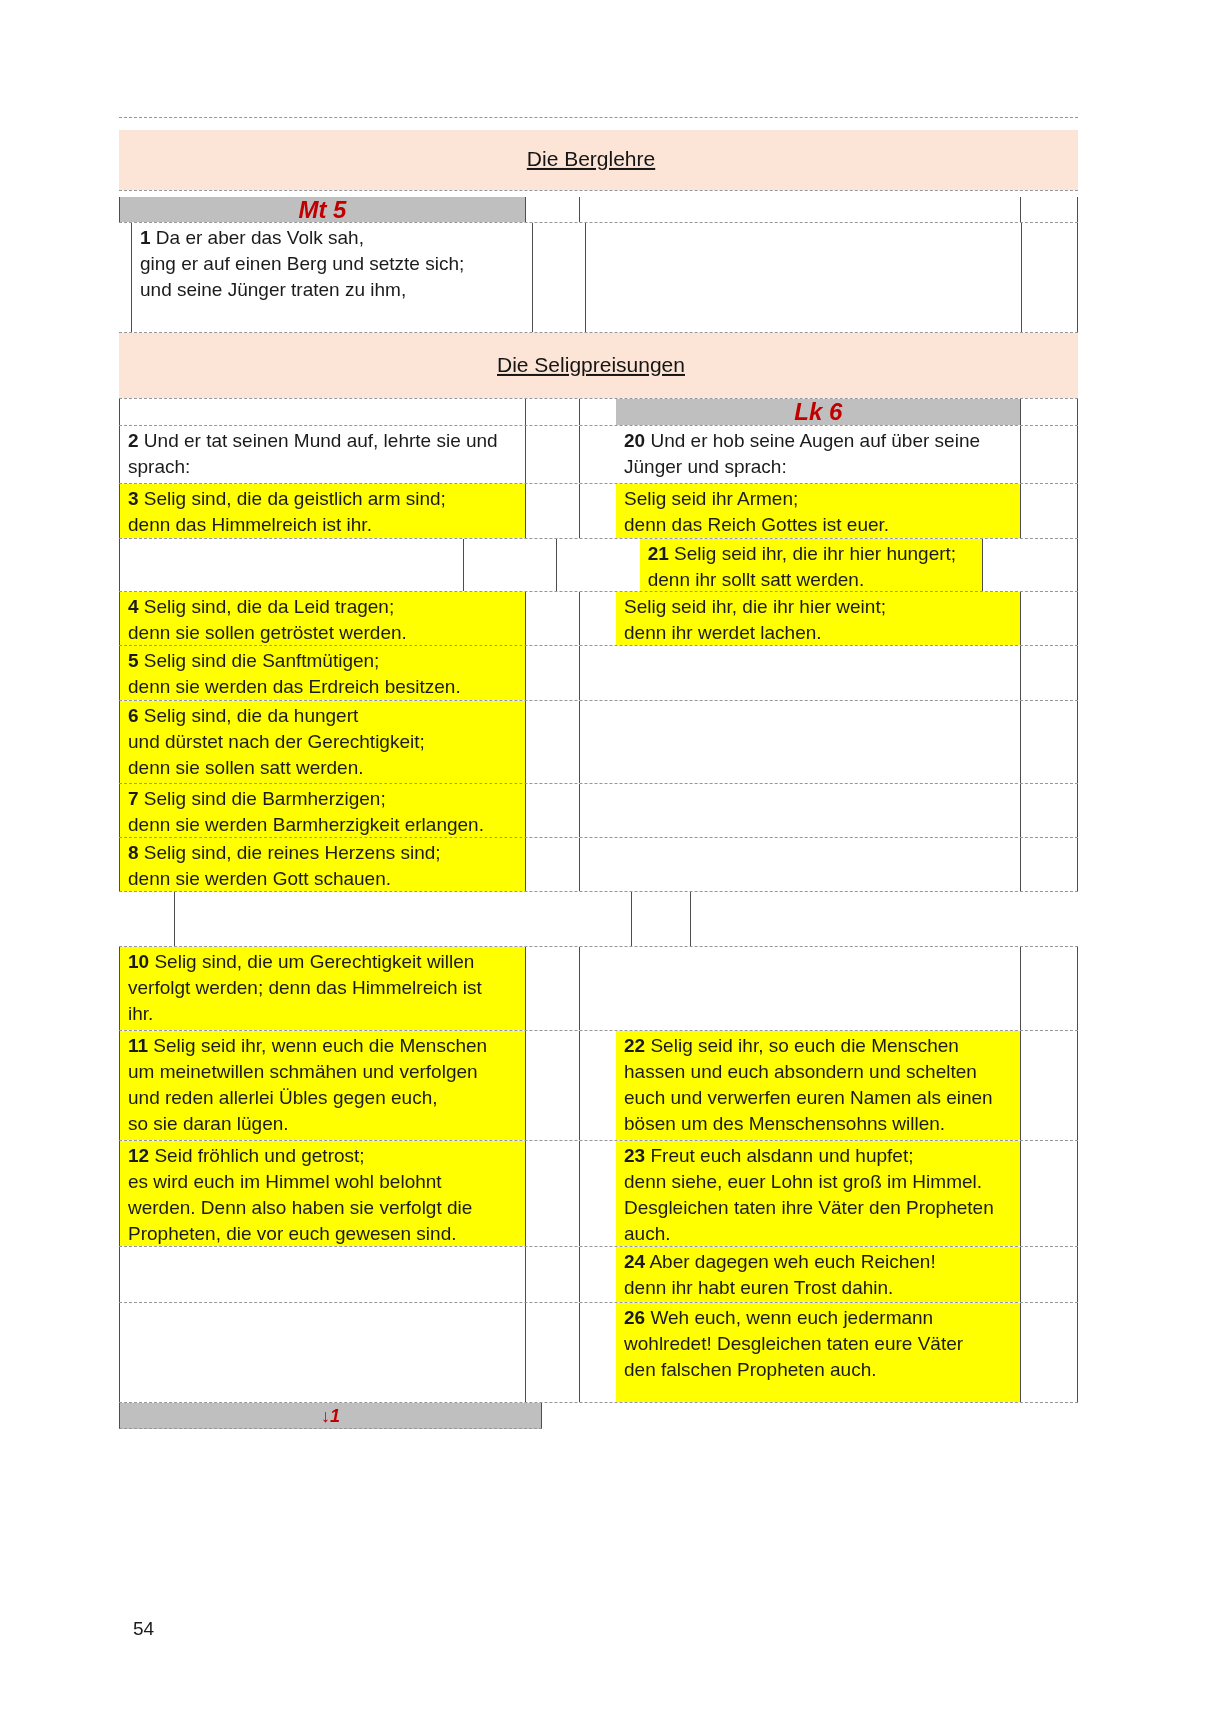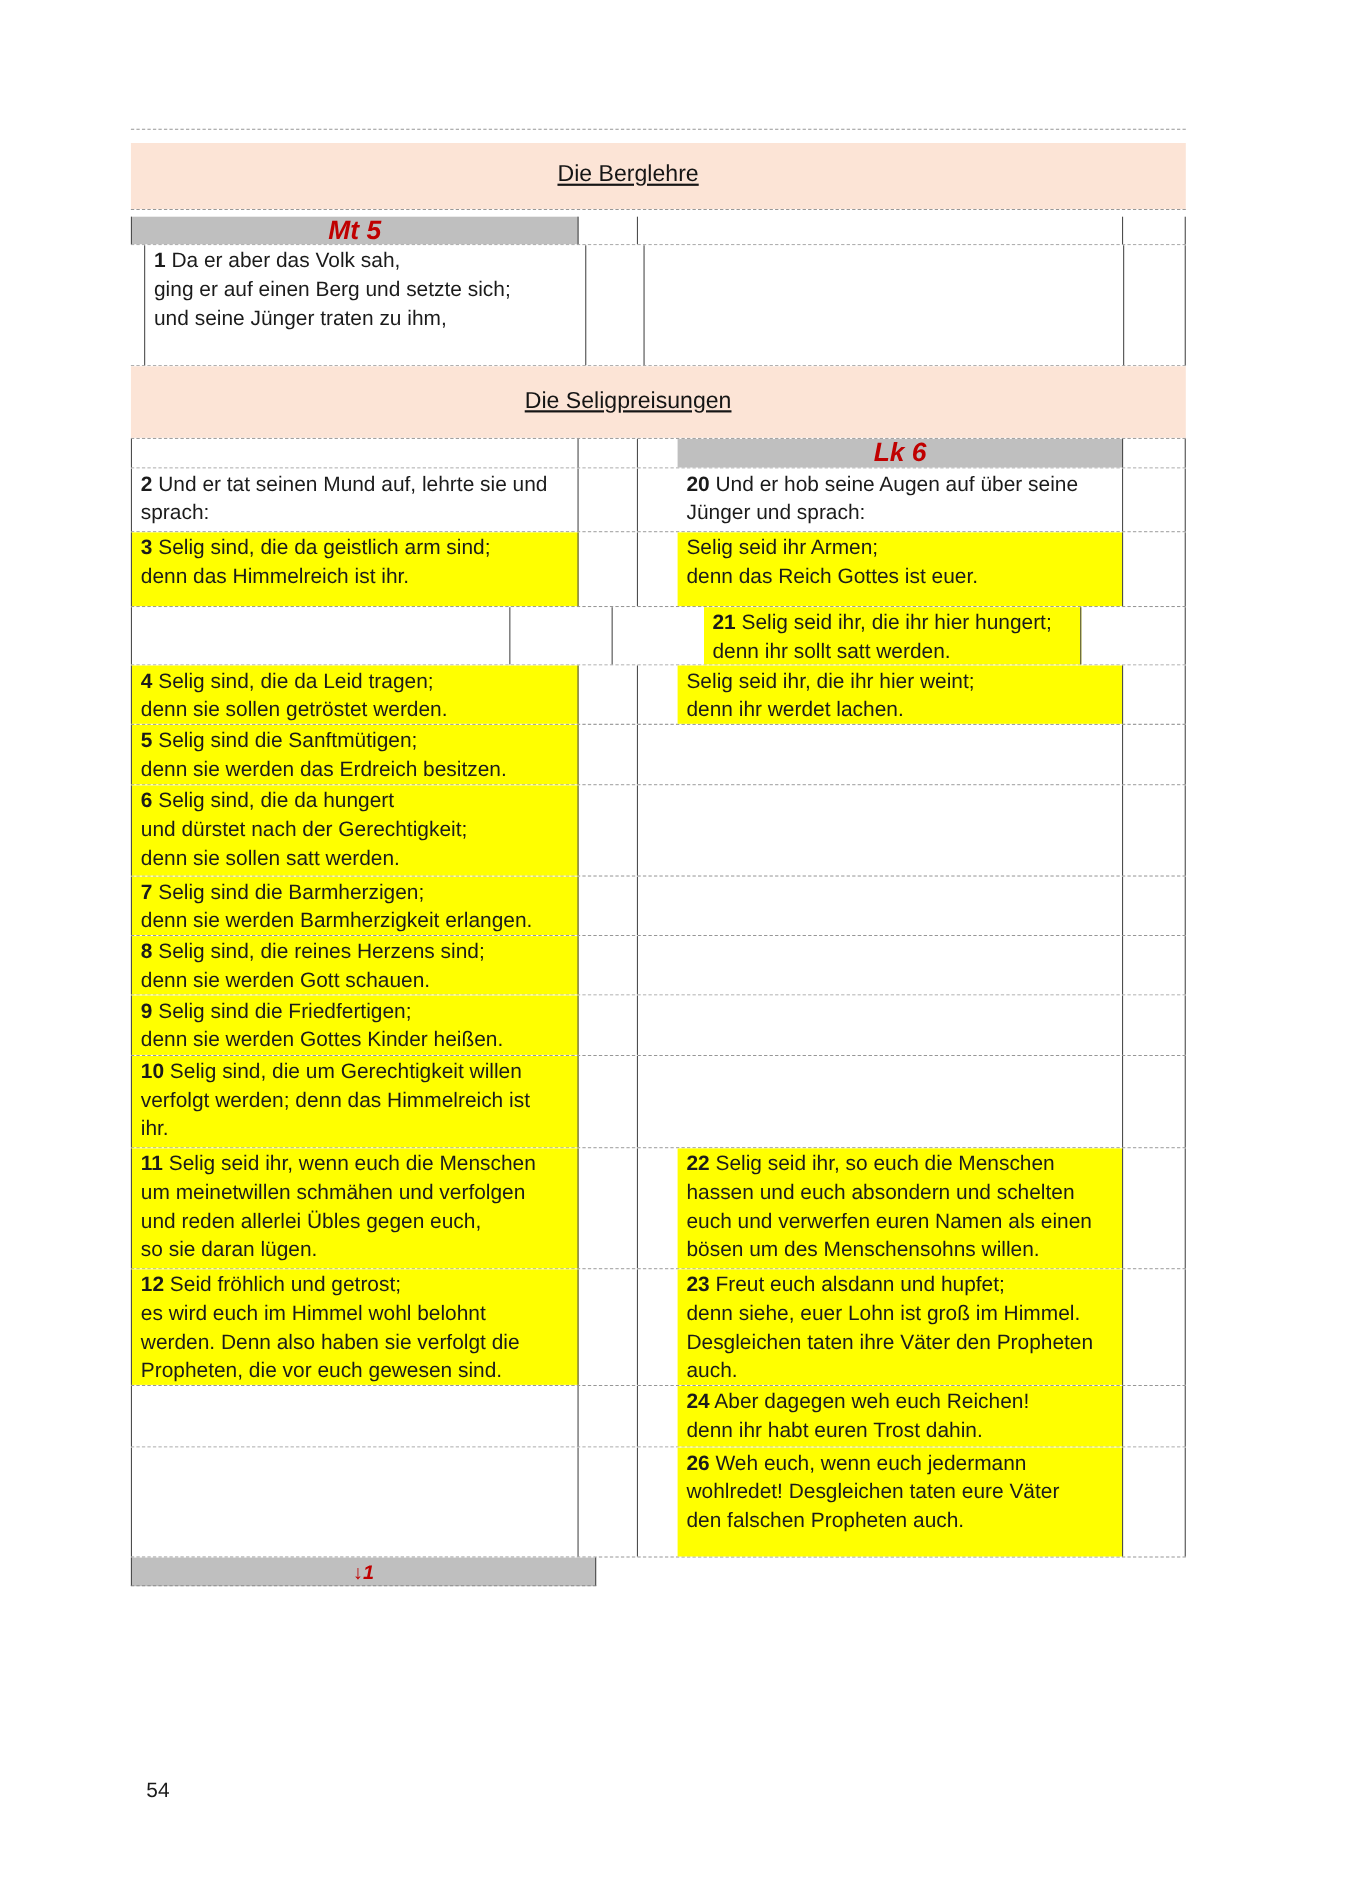--- a/index.html
+++ b/index.html
@@ -28,21 +28,21 @@
   .gap{width:56px;border-right:1px solid var(--border-solid);padding:0;}
   .c3{width:421px;border-right:1px solid var(--border-solid);margin-left:36px;}
   .c4{width:59px;border-right:1px solid var(--border-solid);padding:0;}
   .hl{background:var(--highlight);}
   .cell b{font-weight:bold;}
   
   .section-cell{
     width:959px;background:var(--header-band);position:relative;padding:0;
   }
   .section-title{
-    position:absolute;left:452px;top:50%;transform:translate(-50%,-54%);
+    position:absolute;left:472px;top:50%;transform:translate(-50%,-54%);
     font-size:21px;text-decoration:underline;white-space:nowrap;color:#151515;
   }
   
   .colhead{
     background:var(--gray-band);text-align:center;padding:0;
     display:flex;align-items:center;justify-content:center;
   }
   .colhead-label{
     color:var(--accent-red);font-style:italic;font-weight:600;font-size:24px;
   }
@@ -99,21 +99,21 @@
         <span class="colhead-label">Lk 6</span>
       </div>
       <div class="cell c4"></div>
     </div>
     <div class="row" style="height: 58px;">
       <div class="cell c1"><b>2</b> Und er tat seinen Mund auf, lehrte sie und<br>sprach:</div>
       <div class="cell gap"></div>
       <div class="cell c3"><b>20</b> Und er hob seine Augen auf über seine<br>Jünger und sprach:</div>
       <div class="cell c4"></div>
     </div>
-    <div class="row" style="height: 68px;">
+    <div class="row" style="height: 55px;">
       <div class="cell c1 hl"><b>3</b> Selig sind, die da geistlich arm sind;<br>denn das Himmelreich ist ihr.</div>
       <div class="cell gap"></div>
       <div class="cell c3 hl">Selig seid ihr Armen;<br>denn das Reich Gottes ist euer.</div>
       <div class="cell c4"></div>
     </div>
     <div class="row" style="height: 53px; gap: 47px;">
       <div class="cell c1"></div>
       <div class="cell gap"></div>
       <div class="cell c3 hl"><b>21</b> Selig seid ihr, die ihr hier hungert;<br>denn ihr sollt satt werden.</div>
       <div class="cell c4"></div>
@@ -142,21 +142,20 @@
       <div class="cell c3"></div>
       <div class="cell c4"></div>
     </div>
     <div class="row" style="height: 54px;">
       <div class="cell c1 hl"><b>8</b> Selig sind, die reines Herzens sind;<br>denn sie werden Gott schauen.</div>
       <div class="cell gap"></div>
       <div class="cell c3"></div>
       <div class="cell c4"></div>
     </div>
     <div class="row" style="height: 55px;">
-      <div class="cell c1 hl"><b>9</b> Selig sind die Friedfertigen;<br>denn sie werden Gottes Kinder heißen.</div>
       <div class="cell gap"></div>
       <div class="cell c3"></div>
       <div class="cell c4"></div>
     </div>
     <div class="row" style="height: 84px;">
       <div class="cell c1 hl"><b>10</b> Selig sind, die um Gerechtigkeit willen<br>verfolgt werden; denn das Himmelreich ist<br>ihr.</div>
       <div class="cell gap"></div>
       <div class="cell c3"></div>
       <div class="cell c4"></div>
     </div>

